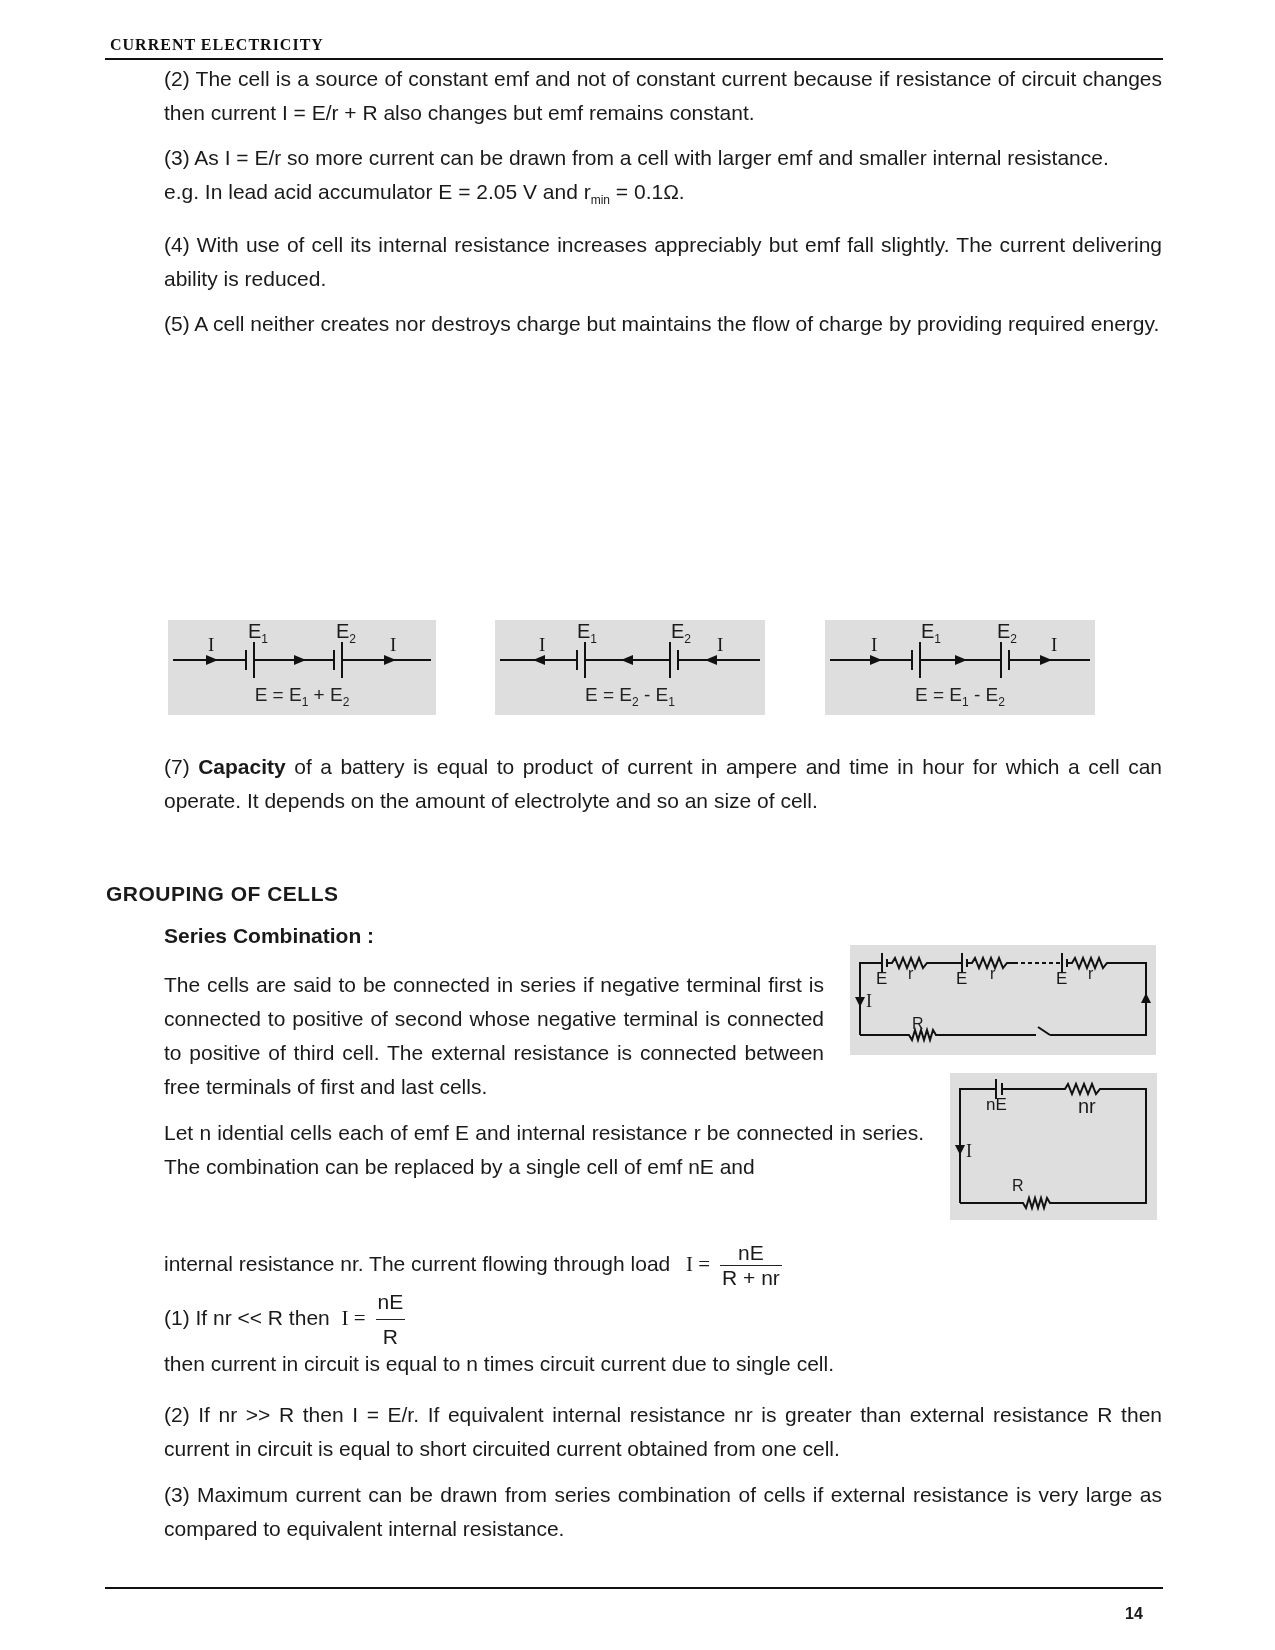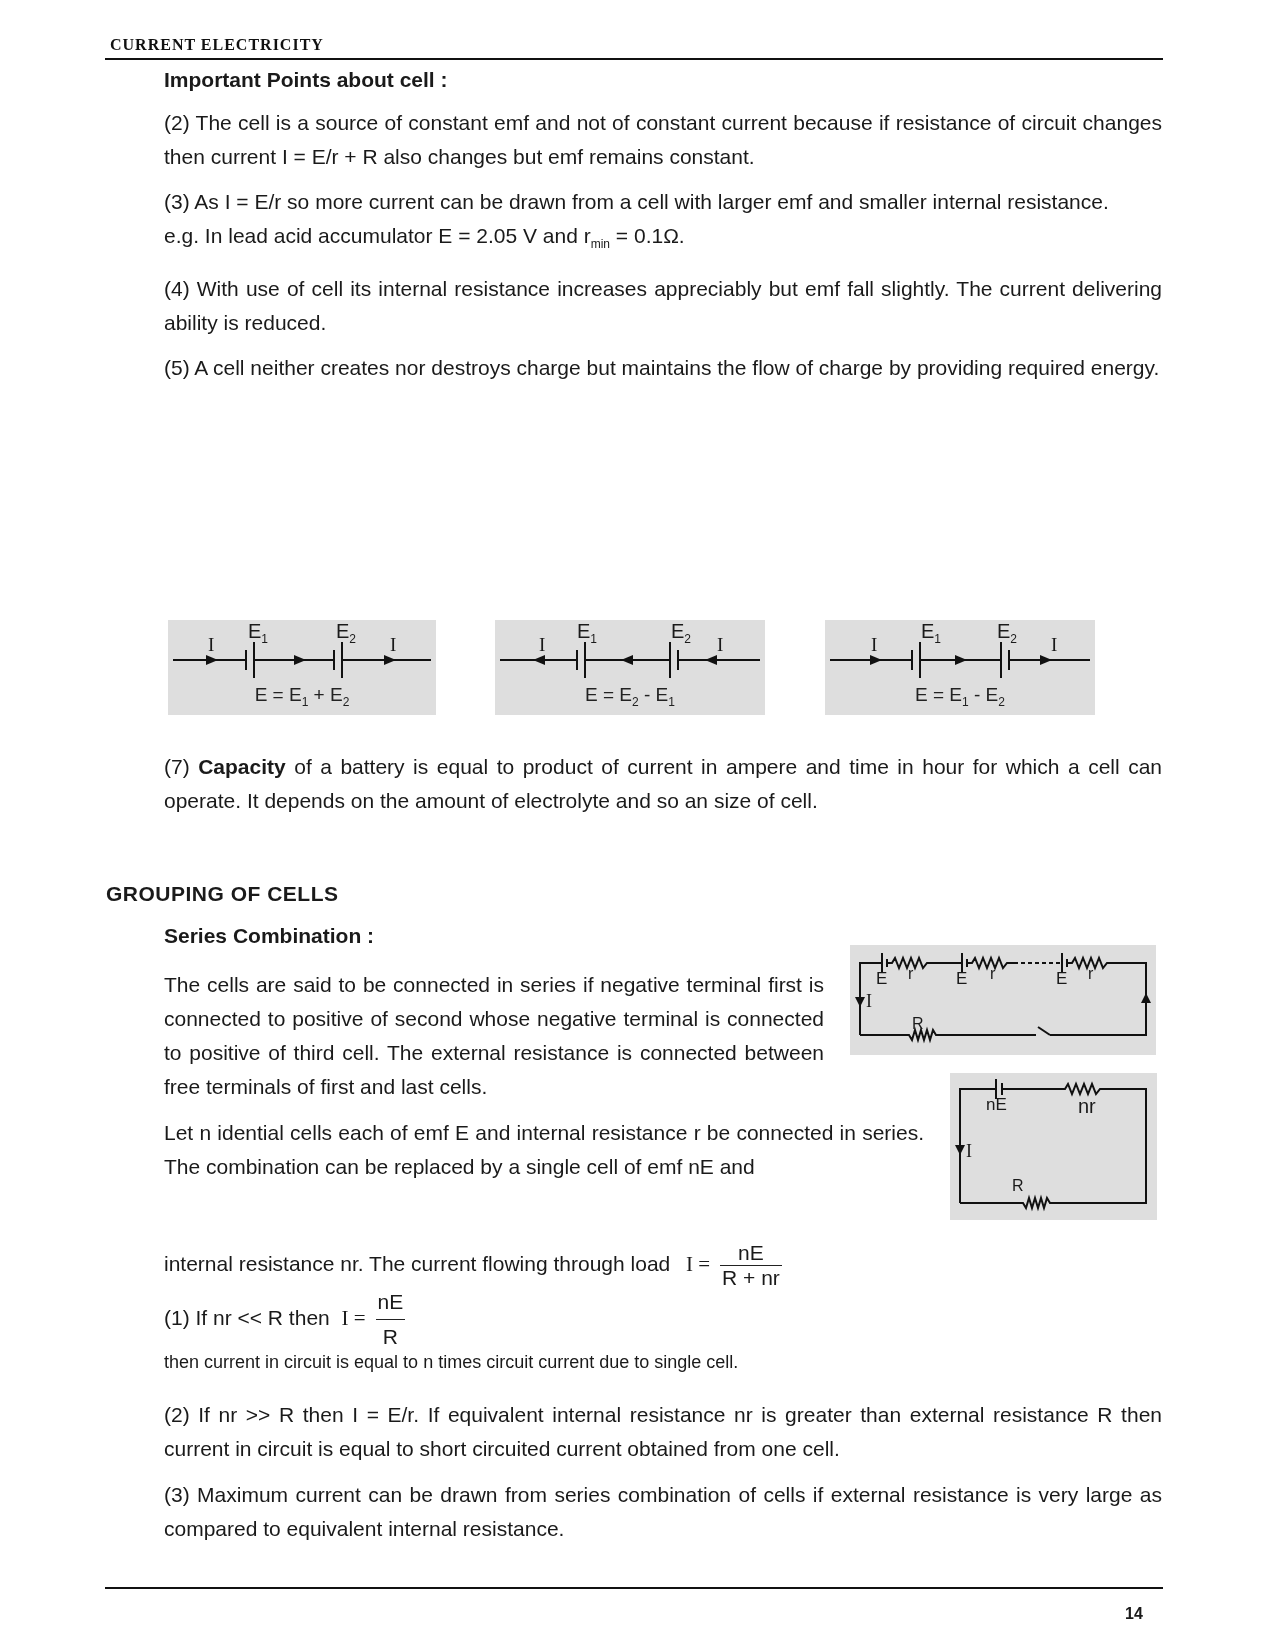--- a/index.html
+++ b/index.html
@@ -28,32 +28,31 @@
   .let-text { position: absolute; left: 164px; top: 1116px; width: 760px; font-size: 21px; line-height: 34px; text-align: justify; }
   .load-line { position: absolute; left: 164px; top: 1196px; font-size: 21px; margin-top: 45px; }
   .frac { display: inline-block; vertical-align: middle; text-align: center; margin-left: 4px; }
   .frac .num { display: block; padding: 0 2px; border-bottom: 1.5px solid #222; }
   .frac .den { display: block; padding: 0 2px; }
 
   .diag1 { position: absolute; left: 850px; top: 945px; width: 306px; height: 110px; background: #dedede; }
   .diag2 { position: absolute; left: 950px; top: 1073px; width: 207px; height: 147px; background: #dedede; }
 
   .pt1 { position: absolute; left: 164px; top: 1285px; width: 998px; font-size: 21px; line-height: 34px; }
-  .pt1b { position: absolute; left: 164px; top: 1352px; width: 998px; font-size: 18px; }
+  .pt1b { position: absolute; left: 164px; top: 1352px; width: 998px; font-size: 21px; }
   .pt2 { position: absolute; left: 164px; top: 1398px; width: 998px; font-size: 21px; line-height: 34px; text-align: justify; }
   .pt3 { position: absolute; left: 164px; top: 1478px; width: 998px; font-size: 21px; line-height: 34px; text-align: justify; }
 </style>
 </head>
 <body>
 
 <div class="running-head">CURRENT ELECTRICITY</div>
 <div class="rule-top"></div>
 
 <div class="content">
-  <div class="h-bold">Important Points about cell :</div>
   <p class="para">(2) The cell is a source of constant emf and not of constant current because if resistance of circuit changes then current I = E/r + R also changes but emf remains constant.</p>
   <p class="para">
     <span>(3) As I = E/r so more current can be drawn from a cell with larger emf and smaller internal resistance.</span><br>
     <span>e.g. In lead acid accumulator E = 2.05 V and r</span><sub>min</sub><span> = 0.1Ω.</span>
   </p>
   <p class="para">(4) With use of cell its internal resistance increases appreciably but emf fall slightly. The current delivering ability is reduced.</p>
   <p class="para">(5) A cell neither creates nor destroys charge but maintains the flow of charge by providing required energy.</p>
 </div>
 
 <div class="circuits">

